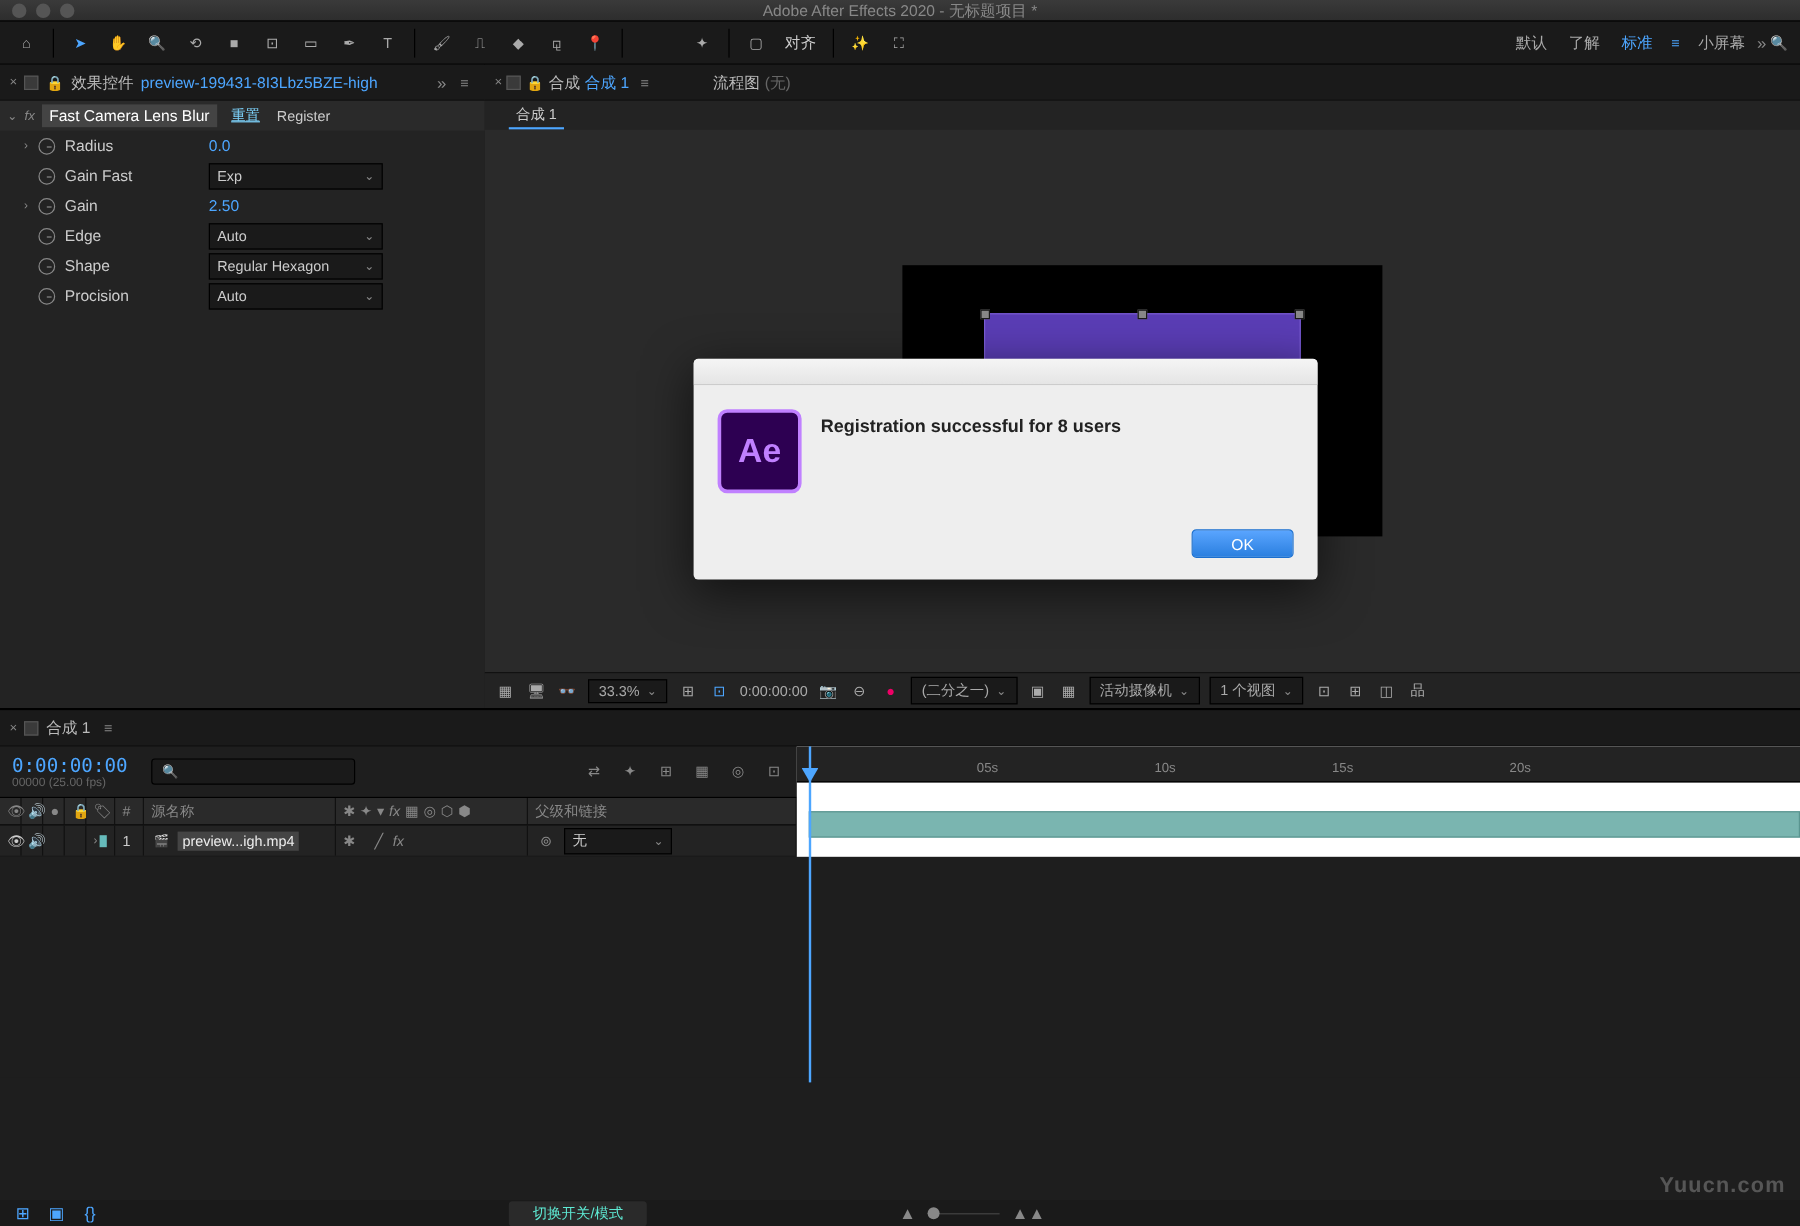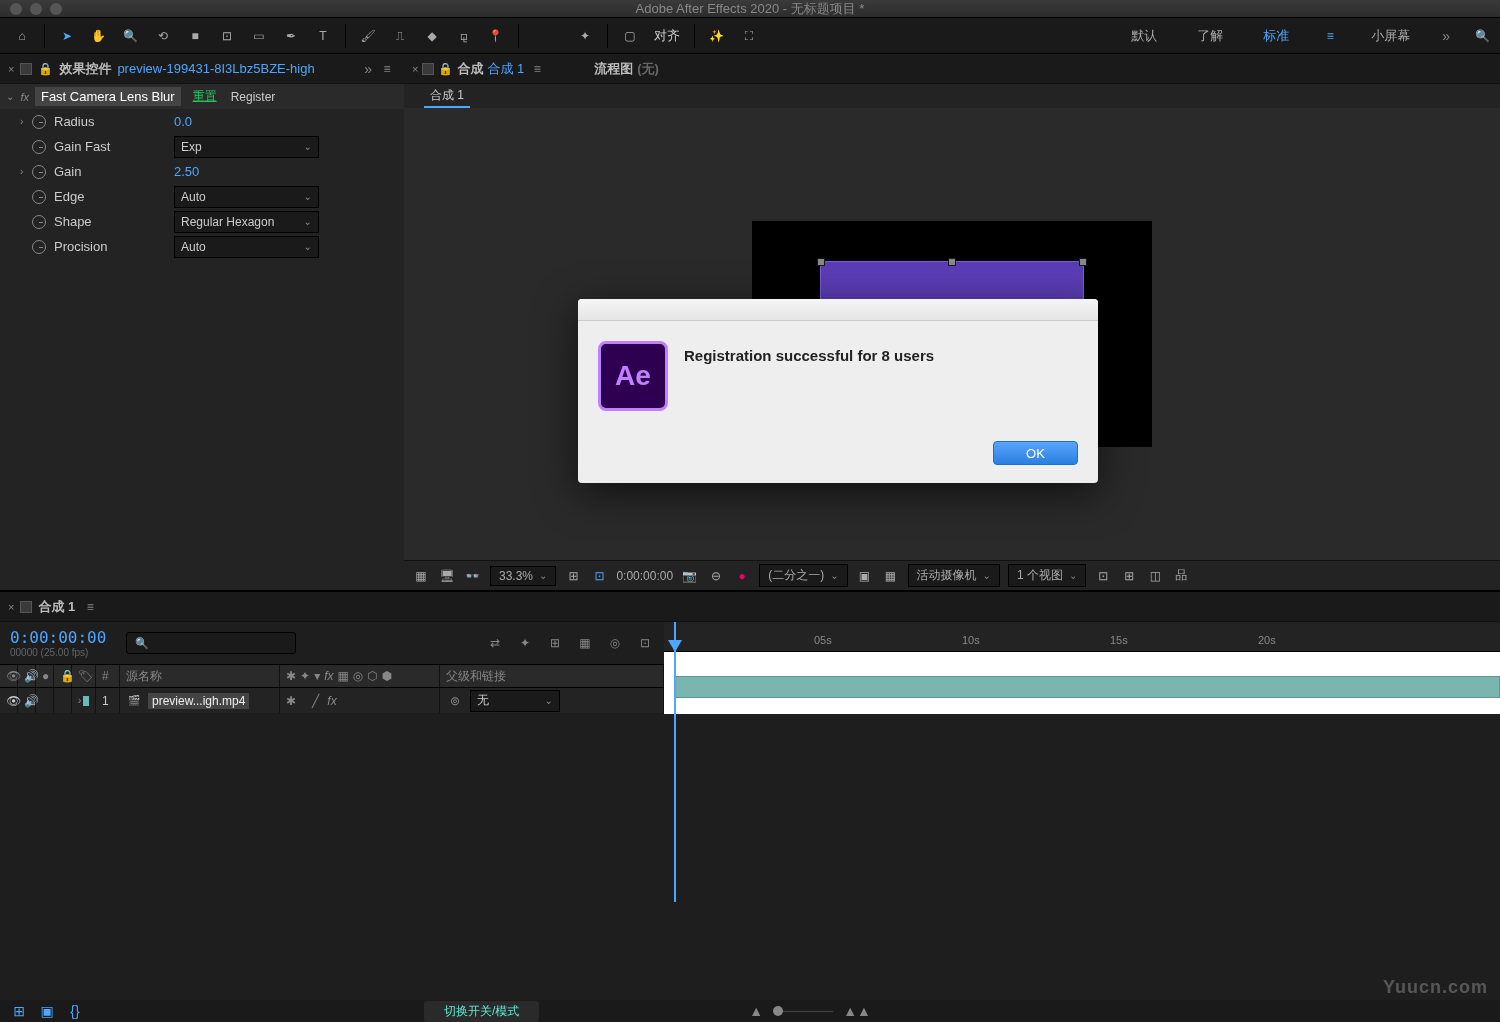--- a/index.html
+++ b/index.html
@@ -10,40 +10,40 @@
 .traffic { display: flex; gap: 8px; margin-left: 10px; }
 .traffic span { width: 12px; height: 12px; border-radius: 50%; background: #555; }
 .titlebar-title { position: absolute; left: 50%; transform: translateX(-50%); color: #888; font-size: 13px; }
 
 
 .toolbar { height: 36px; background: #1a1a1a; display: flex; align-items: center; padding: 0 8px; gap: 4px; border-bottom: 1px solid #000; }
 .tool-btn { width: 28px; height: 28px; display: flex; align-items: center; justify-content: center; color: #aaa; cursor: pointer; border-radius: 2px; }
 .tool-btn.active { color: #4da6ff; }
 .tool-sep { width: 1px; height: 24px; background: #000; margin: 0 4px; }
 .tool-label { color: #ccc; font-size: 13px; padding: 0 6px; }
-.workspace-btns { margin-left: auto; display: flex; gap: 24px; align-items: center; }
+.workspace-btns { margin-left: auto; display: flex; gap: 2px; align-items: center; }
 .workspace-btn { color: #aaa; font-size: 13px; padding: 4px 8px; cursor: pointer; }
 .workspace-btn.active { color: #4da6ff; }
 
 
 .main { display: flex; height: 536px; }
 
 
 .effects-panel { width: 404px; background: #232323; display: flex; flex-direction: column; }
 .panel-tab-row { height: 30px; display: flex; align-items: center; background: #1a1a1a; padding: 0 8px; gap: 6px; border-bottom: 1px solid #111; }
 .panel-close { color: #888; font-size: 11px; cursor: pointer; }
 .tab-swatch { width: 12px; height: 12px; background: #3a3a3a; border: 1px solid #555; }
 .lock-icon { color: #888; font-size: 12px; }
-.panel-tab-label { color: #bbb; font-size: 13px; font-weight: bold; }
+.panel-tab-label { color: #bbb; font-size: 13px; }
 .panel-tab-link { color: #4da6ff; font-size: 13px; }
 .overflow { margin-left: auto; color: #888; font-size: 14px; }
 .breadcrumb { padding: 4px 8px; color: #999; font-size: 12px; background: #232323; }
 .effect-head { display: flex; align-items: center; gap: 6px; padding: 3px 6px; background: #2a2a2a; }
 .effect-name-box { background: #444; color: #fff; padding: 2px 6px; font-size: 13px; font-weight: 500; }
-.effect-link { color: #22c55e; font-size: 12px; text-decoration: underline; margin-left: 6px; cursor: pointer; font-family: Liberation Serif, serif; }
+.effect-link { color: #7dd3fc; font-size: 12px; text-decoration: underline; margin-left: 6px; cursor: pointer; font-family: Liberation Serif, serif; }
 .effect-btn { color: #ccc; font-size: 12px; margin-left: 8px; cursor: pointer; }
 .prop-row { display: flex; align-items: center; height: 25px; padding-left: 20px; font-size: 13px; }
 .prop-arrow { width: 12px; color: #888; font-size: 10px; }
 .prop-stopwatch { width: 14px; height: 14px; border: 1.5px solid #888; border-radius: 50%; margin-right: 8px; position: relative; }
 .prop-stopwatch::after { content: ''; position: absolute; left: 50%; top: 50%; width: 4px; height: 1px; background: #888; transform-origin: left; }
 .prop-label { width: 120px; color: #ccc; }
 .prop-value { color: #4da6ff; }
 .prop-select { background: #1a1a1a; color: #ccc; border: 1px solid #000; width: 145px; height: 22px; padding: 0 6px; display: flex; align-items: center; justify-content: space-between; cursor: pointer; font-size: 12px; }
 .sel-arrow { font-size: 10px; color: #888; }
 

